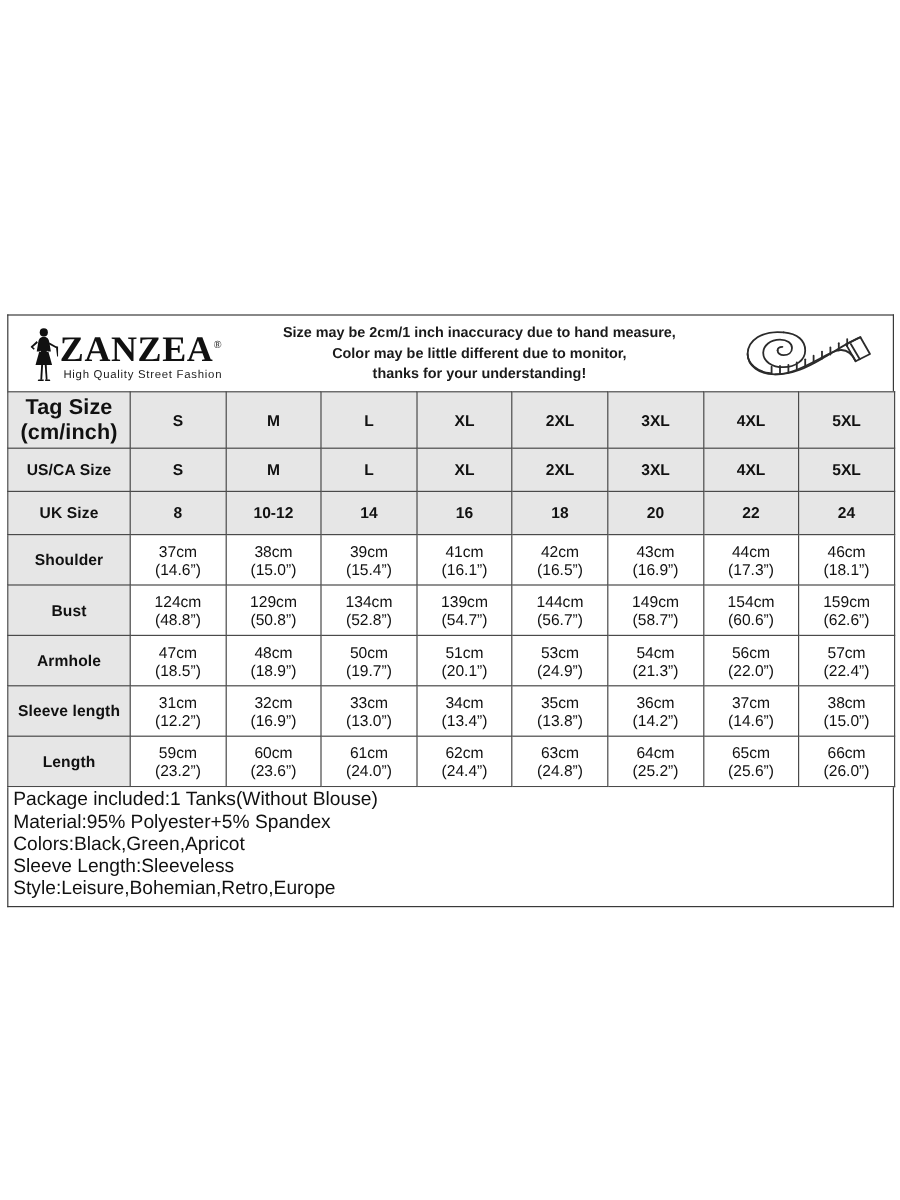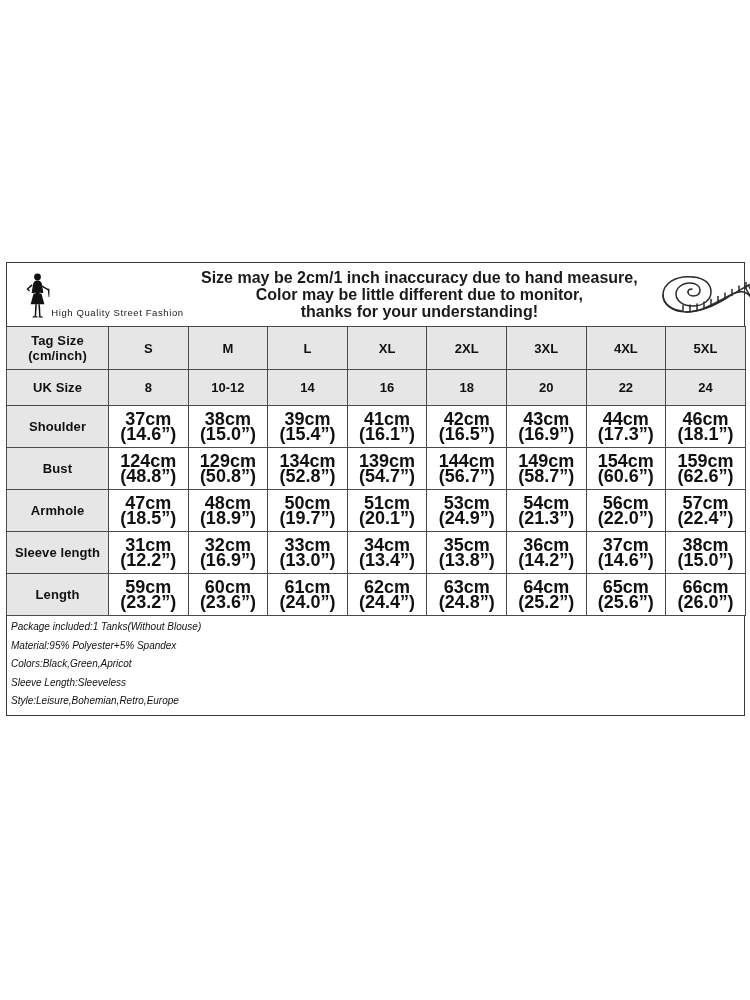--- a/index.html
+++ b/index.html
@@ -71,21 +71,21 @@
     margin-top: 1px;
     white-space: nowrap;
   }
 
   .notice-cell {
     flex: 1 1 auto;
     text-align: center;
     padding: 0 6px;
   }
   .notice-line {
-    font-size: 16px;
+    font-size: 12px;
     font-weight: bold;
     color: #1a1a1a;
     line-height: 17px;
     white-space: nowrap;
   }
 
   .tape-cell {
     width: 140px;
     flex: 0 0 140px;
     display: flex;
@@ -110,58 +110,57 @@
 
   td.rowlabel {
     background: #e6e6e6;
     font-size: 13px;
     font-weight: bold;
     letter-spacing: 0.1px;
     padding: 2px 1px;
   }
   td.rowlabel .sub {
     display: block;
-    font-size: 13px;
+    font-size: 18px;
     font-weight: bold;
   }
   td.sizecell {
     background: #e6e6e6;
     font-size: 13px;
     font-weight: bold;
   }
   tr.head-tall td { height: 38px; }
   tr.head-row td  { height: 31px; }
 
   td.meascell {
     background: #ffffff;
-    font-size: 18px;
-    font-weight: bold;
+    font-size: 13px;
+    font-weight: normal;
     line-height: 15px;
     padding: 2px 0;
   }
   td.meascell .cm { display: block; }
   td.meascell .in { display: block; }
   tr.meas-row td { height: 37px; }
 
   
   .footer-box {
     border: 1px solid #3a3a3a;
     border-top: none;
     background: #ffffff;
     padding: 2px 0 4px 2px;
     box-sizing: border-box;
     width: 739px;
   }
   .footer-line {
-    font-size: 10px;
+    font-size: 16px;
     color: #111111;
     line-height: 18.5px;
     white-space: nowrap;
     padding-left: 2px;
-    font-style: italic;
   }
 </style>
 </head>
 <body>
 
 <div id="chart-wrap">
 
   <div class="banner">
 
     <div class="brand-cell">
@@ -177,20 +176,21 @@
               <path d="M9.0 44.2 L13.4 44.2 L13.4 45.6 L8.4 45.6 Z"></path>
               <path d="M14.6 44.2 L18.4 44.2 L19.0 45.6 L14.6 45.6 Z"></path>
               <path d="M8.6 13.6 L4.0 17.6 L3.0 16.6 L7.6 12.2 Z"></path>
               <path d="M3.4 16.2 L6.0 18.6 L5.1 19.5 L2.5 17.1 Z"></path>
               <path d="M18.2 13.4 L24.4 17.0 L23.8 18.2 L17.6 14.8 Z"></path>
               <path d="M23.6 16.8 L25.4 16.8 L25.4 25.0 L24.6 25.0 Z"></path>
             </g>
           </svg>
         </div>
         <div class="logo-text">
+          <div class="logo-word"><span>ZANZEA</span><span class="logo-reg">®</span></div>
           <div class="logo-tag">High Quality Street Fashion</div>
         </div>
       </div>
     </div>
 
     <div class="notice-cell">
       <div class="notice-line">Size may be 2cm/1 inch inaccuracy due to hand measure,</div>
       <div class="notice-line">Color may be little different due to monitor,</div>
       <div class="notice-line">thanks for your understanding!</div>
     </div>
@@ -241,20 +241,31 @@
         <td class="sizecell">S</td>
         <td class="sizecell">M</td>
         <td class="sizecell">L</td>
         <td class="sizecell">XL</td>
         <td class="sizecell">2XL</td>
         <td class="sizecell">3XL</td>
         <td class="sizecell">4XL</td>
         <td class="sizecell">5XL</td>
       </tr>
 
+      <tr class="head-row">
+        <td class="rowlabel">US/CA Size</td>
+        <td class="sizecell">S</td>
+        <td class="sizecell">M</td>
+        <td class="sizecell">L</td>
+        <td class="sizecell">XL</td>
+        <td class="sizecell">2XL</td>
+        <td class="sizecell">3XL</td>
+        <td class="sizecell">4XL</td>
+        <td class="sizecell">5XL</td>
+      </tr>
 
       <tr class="head-row">
         <td class="rowlabel">UK Size</td>
         <td class="sizecell">8</td>
         <td class="sizecell">10-12</td>
         <td class="sizecell">14</td>
         <td class="sizecell">16</td>
         <td class="sizecell">18</td>
         <td class="sizecell">20</td>
         <td class="sizecell">22</td>

